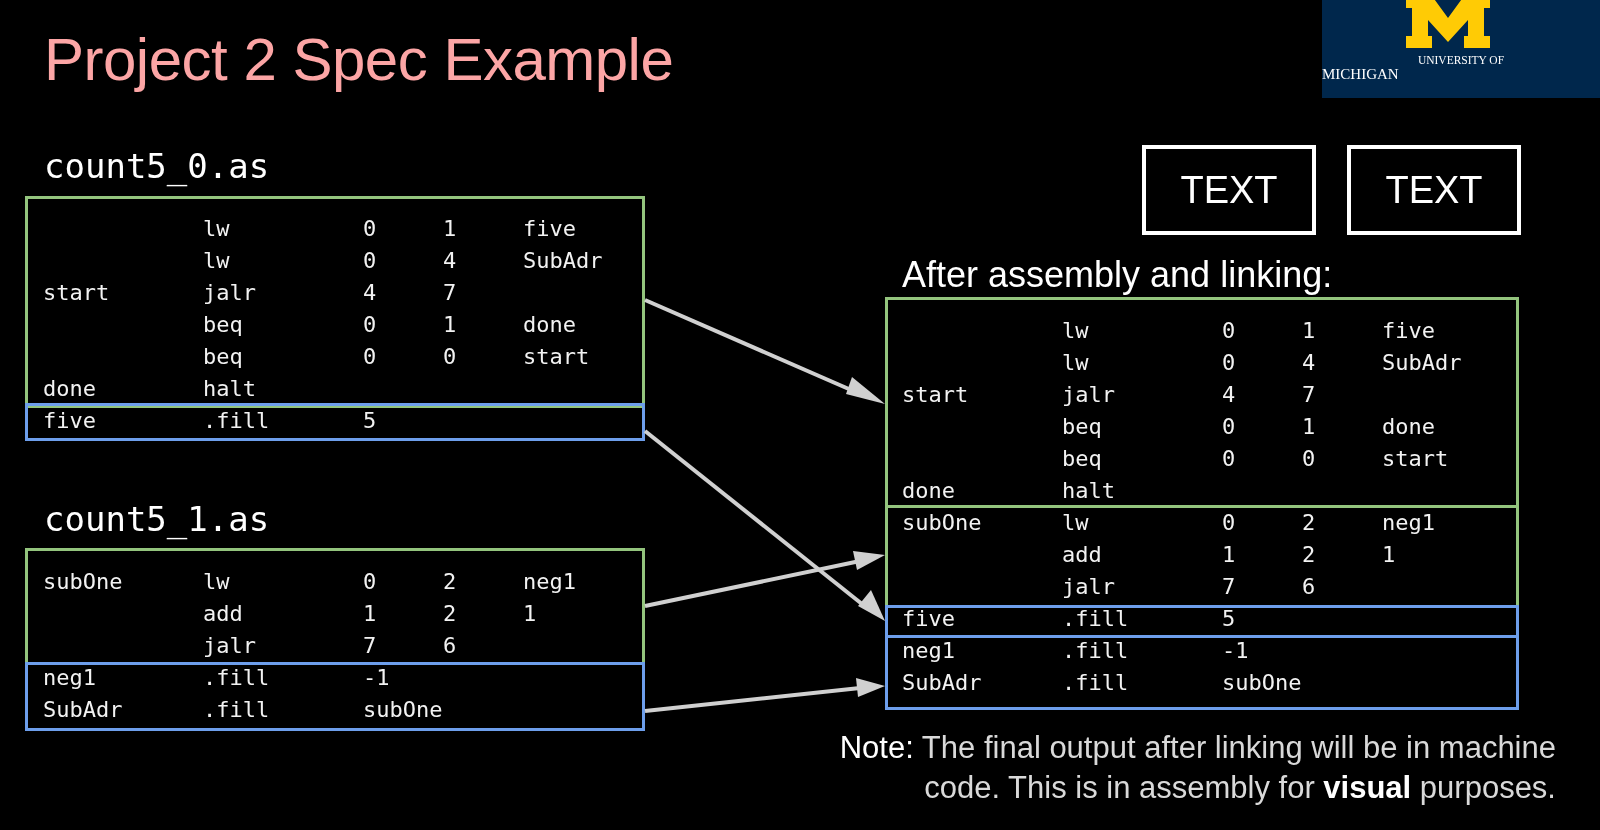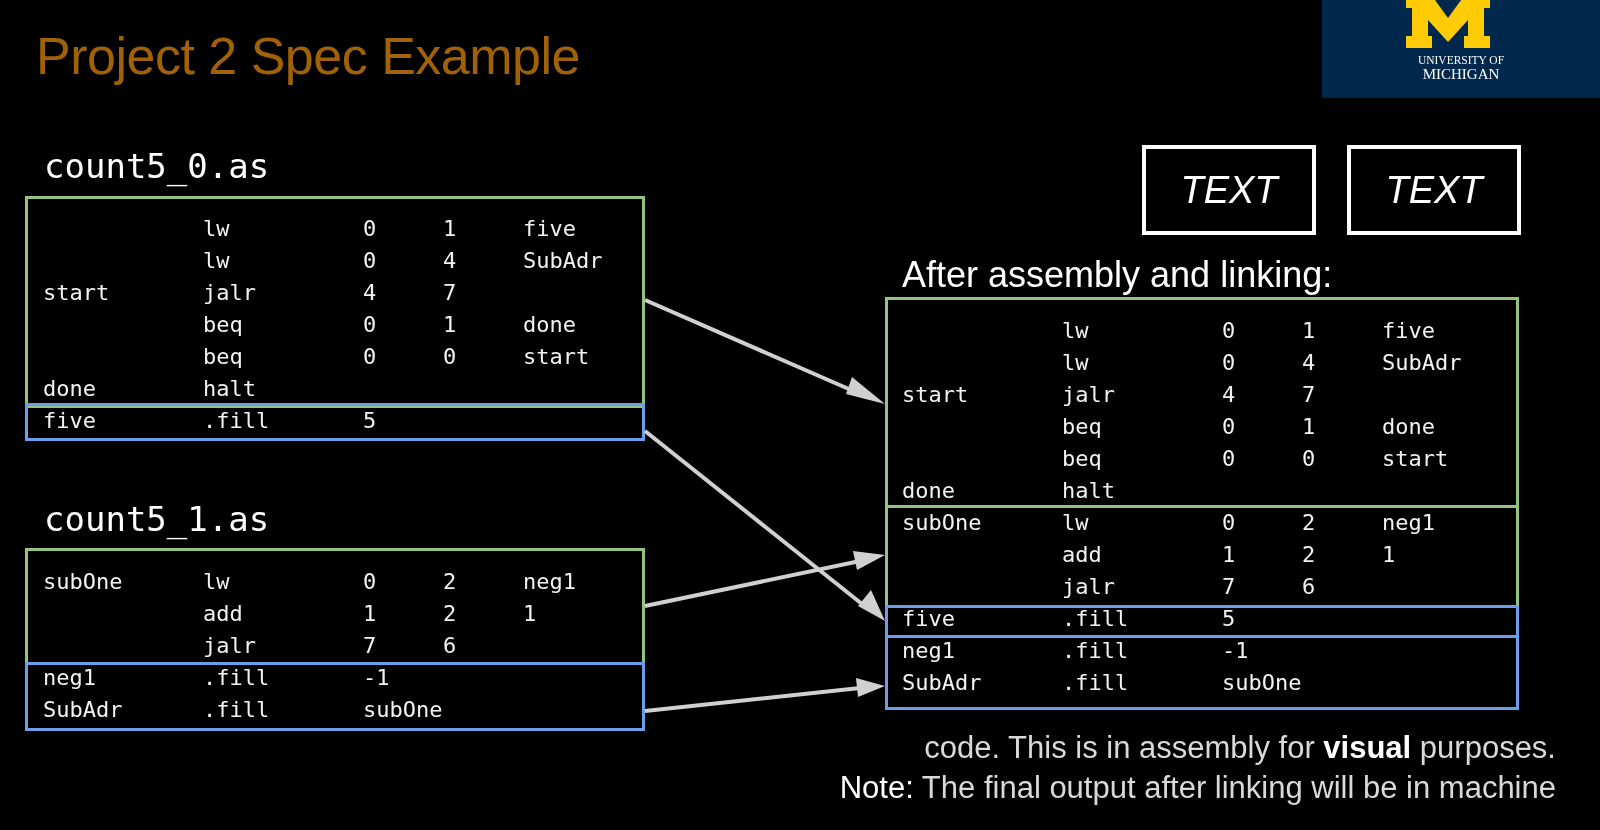--- a/index.html
+++ b/index.html
@@ -1,29 +1,29 @@
 <!DOCTYPE html>
 <html><head>
 <meta charset="utf-8">
 <style>
   html, body { margin:0; padding:0; background:#000; }
   body { width:1600px; height:830px; position:relative; overflow:hidden; color:#fff; font-family:"Liberation Sans", sans-serif; }
-  .title { position:absolute; left:36px; top:30px; font-size:52px; color:#a16207; letter-spacing:-0.5px; line-height:1; }
+  .title { position:absolute; left:44px; top:30px; font-size:60px; color:#fca5a5; letter-spacing:-0.5px; line-height:1; }
   .logo { position:absolute; left:1322px; top:0; width:278px; height:98px; background:#00274c; }
   .logo .m { position:absolute; left:80px; top:-4px; width:92px; height:54px; }
   .logo .univ { position:absolute; left:0; width:100%; text-align:center; top:54px; font-family:"Liberation Serif", serif; font-size:11.5px; color:#fff; }
-  .logo .mich { position:absolute; left:0; width:100%; text-align:center; top:66px; font-family:"Liberation Serif", serif; font-size:15px; color:#fff; }
+  .logo .mich { position:absolute; left:0; width:100%; text-align:left; top:66px; font-family:"Liberation Serif", serif; font-size:15px; color:#fff; }
   .filename { position:absolute; font-family:"DejaVu Sans Mono", monospace; font-size:34px; color:#fff; }
   .box { position:absolute; border:3px solid; box-sizing:border-box; }
   .green { border-color:#93c47d; }
   .blue { border-color:#6d9eeb; }
   .code { position:absolute; font-family:"DejaVu Sans Mono", monospace; font-size:22px; color:#f2f2f2; }
   .row { position:absolute; height:32px; line-height:32px; white-space:pre; }
   .row span { position:absolute; top:0; }
-  .legend { position:absolute; border:4px solid; box-sizing:border-box; font-size:38px; color:#fff; text-align:center;font-style:italic; }
+  .legend { position:absolute; border:4px solid; box-sizing:border-box; font-size:38px; color:#fff; text-align:center; }
   .subtitle { position:absolute; left:902px; top:254px; font-size:36px; color:#fff; }
   .note { position:absolute; right:44px; top:728px; font-size:31px; color:#d9d9d9; text-align:right; line-height:40px; }
   .note .lbl { color:#fff; }
   .note b { color:#fff; }
   svg.arrows { position:absolute; left:0; top:0; }
 </style>
 </head>
 <body>
 
 <div class="title">Project 2 Spec Example</div>
@@ -95,15 +95,15 @@
     <line x1="645" y1="431" x2="862" y2="604" stroke="#d0d0d0" stroke-width="4"></line>
     <polygon points="885,621 871,590 858,606"></polygon>
     <line x1="645" y1="606" x2="860" y2="561" stroke="#d0d0d0" stroke-width="4"></line>
     <polygon points="885,555 853,551 857,570"></polygon>
     <line x1="645" y1="711" x2="860" y2="688" stroke="#d0d0d0" stroke-width="4"></line>
     <polygon points="885,686 856,678 858,697"></polygon>
   </g>
 </svg>
 
 <div class="note">
+  <div><span class="lbl">Note:</span><span> The final output after linking will be in machine</span></div>
   <div><span>code. This is in assembly for </span><b>visual</b><span> purposes.</span></div>
-  <div><span class="lbl">Note:</span><span> The final output after linking will be in machine</span></div>
 </div>
 
 </body></html>

